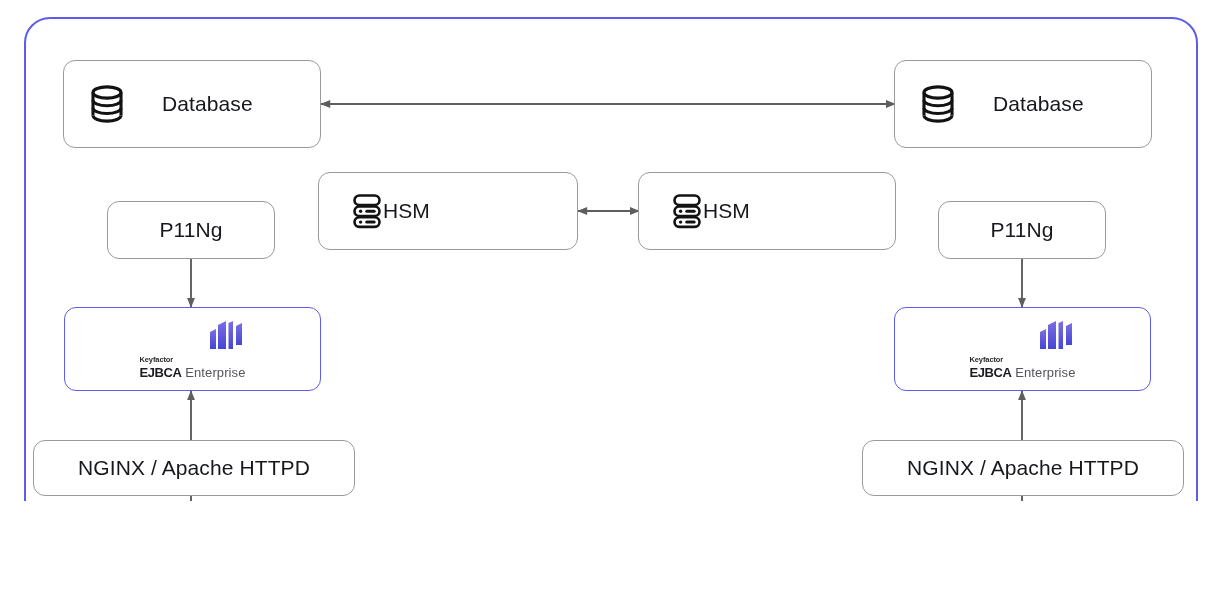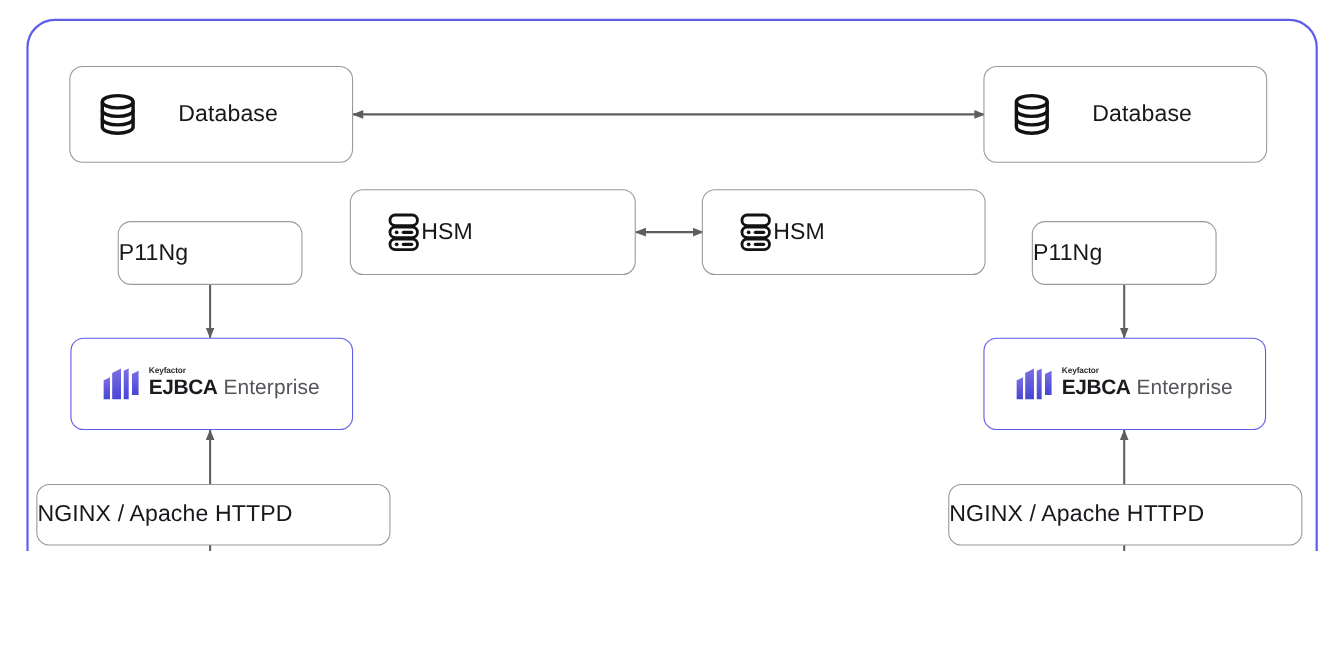--- a/index.html
+++ b/index.html
@@ -25,21 +25,21 @@
     pointer-events: none;
   }
   .node {
     position: absolute;
     box-sizing: border-box;
     background: #ffffff;
     border: 1.6px solid #9a9a9a;
     border-radius: 12px;
     display: flex;
     align-items: center;
-    justify-content: flex-start;
+    justify-content: center;
     z-index: 3;
   }
   .node .label {
     font-size: 21px;
     color: #16181c;
     letter-spacing: 0.1px;
     white-space: nowrap;
   }
   .node.with-icon {
     justify-content: flex-start;
@@ -73,42 +73,43 @@
   .ejbca {
     border: 1.8px solid #5d5de8;
     border-radius: 12px;
     background: #ffffff;
     display: flex;
     align-items: center;
     justify-content: center;
   }
   .ejbca-inner {
     display: flex;
-    align-items: flex-start;
+    align-items: flex-end;
     gap: 5px;
+    flex-direction: column;
   }
   .ejbca-mark {
     display: block;
     flex: 0 0 auto;
   }
   .ejbca-text {
     display: flex;
     flex-direction: column;
     justify-content: center;
     line-height: 1;
   }
   .kf-word {
     font-size: 7.5px;
     font-weight: bold;
     color: #2a2a2e;
     letter-spacing: -0.1px;
     margin-bottom: 2px;
   }
   .ejbca-word {
-    font-size: 19px;
+    font-size: 13px;
     line-height: 1;
     white-space: nowrap;
   }
   .ejbca-word .b {
     font-weight: bold;
     color: #1b1b1f;
     letter-spacing: -0.4px;
   }
   .ejbca-word .l {
     font-weight: normal;

